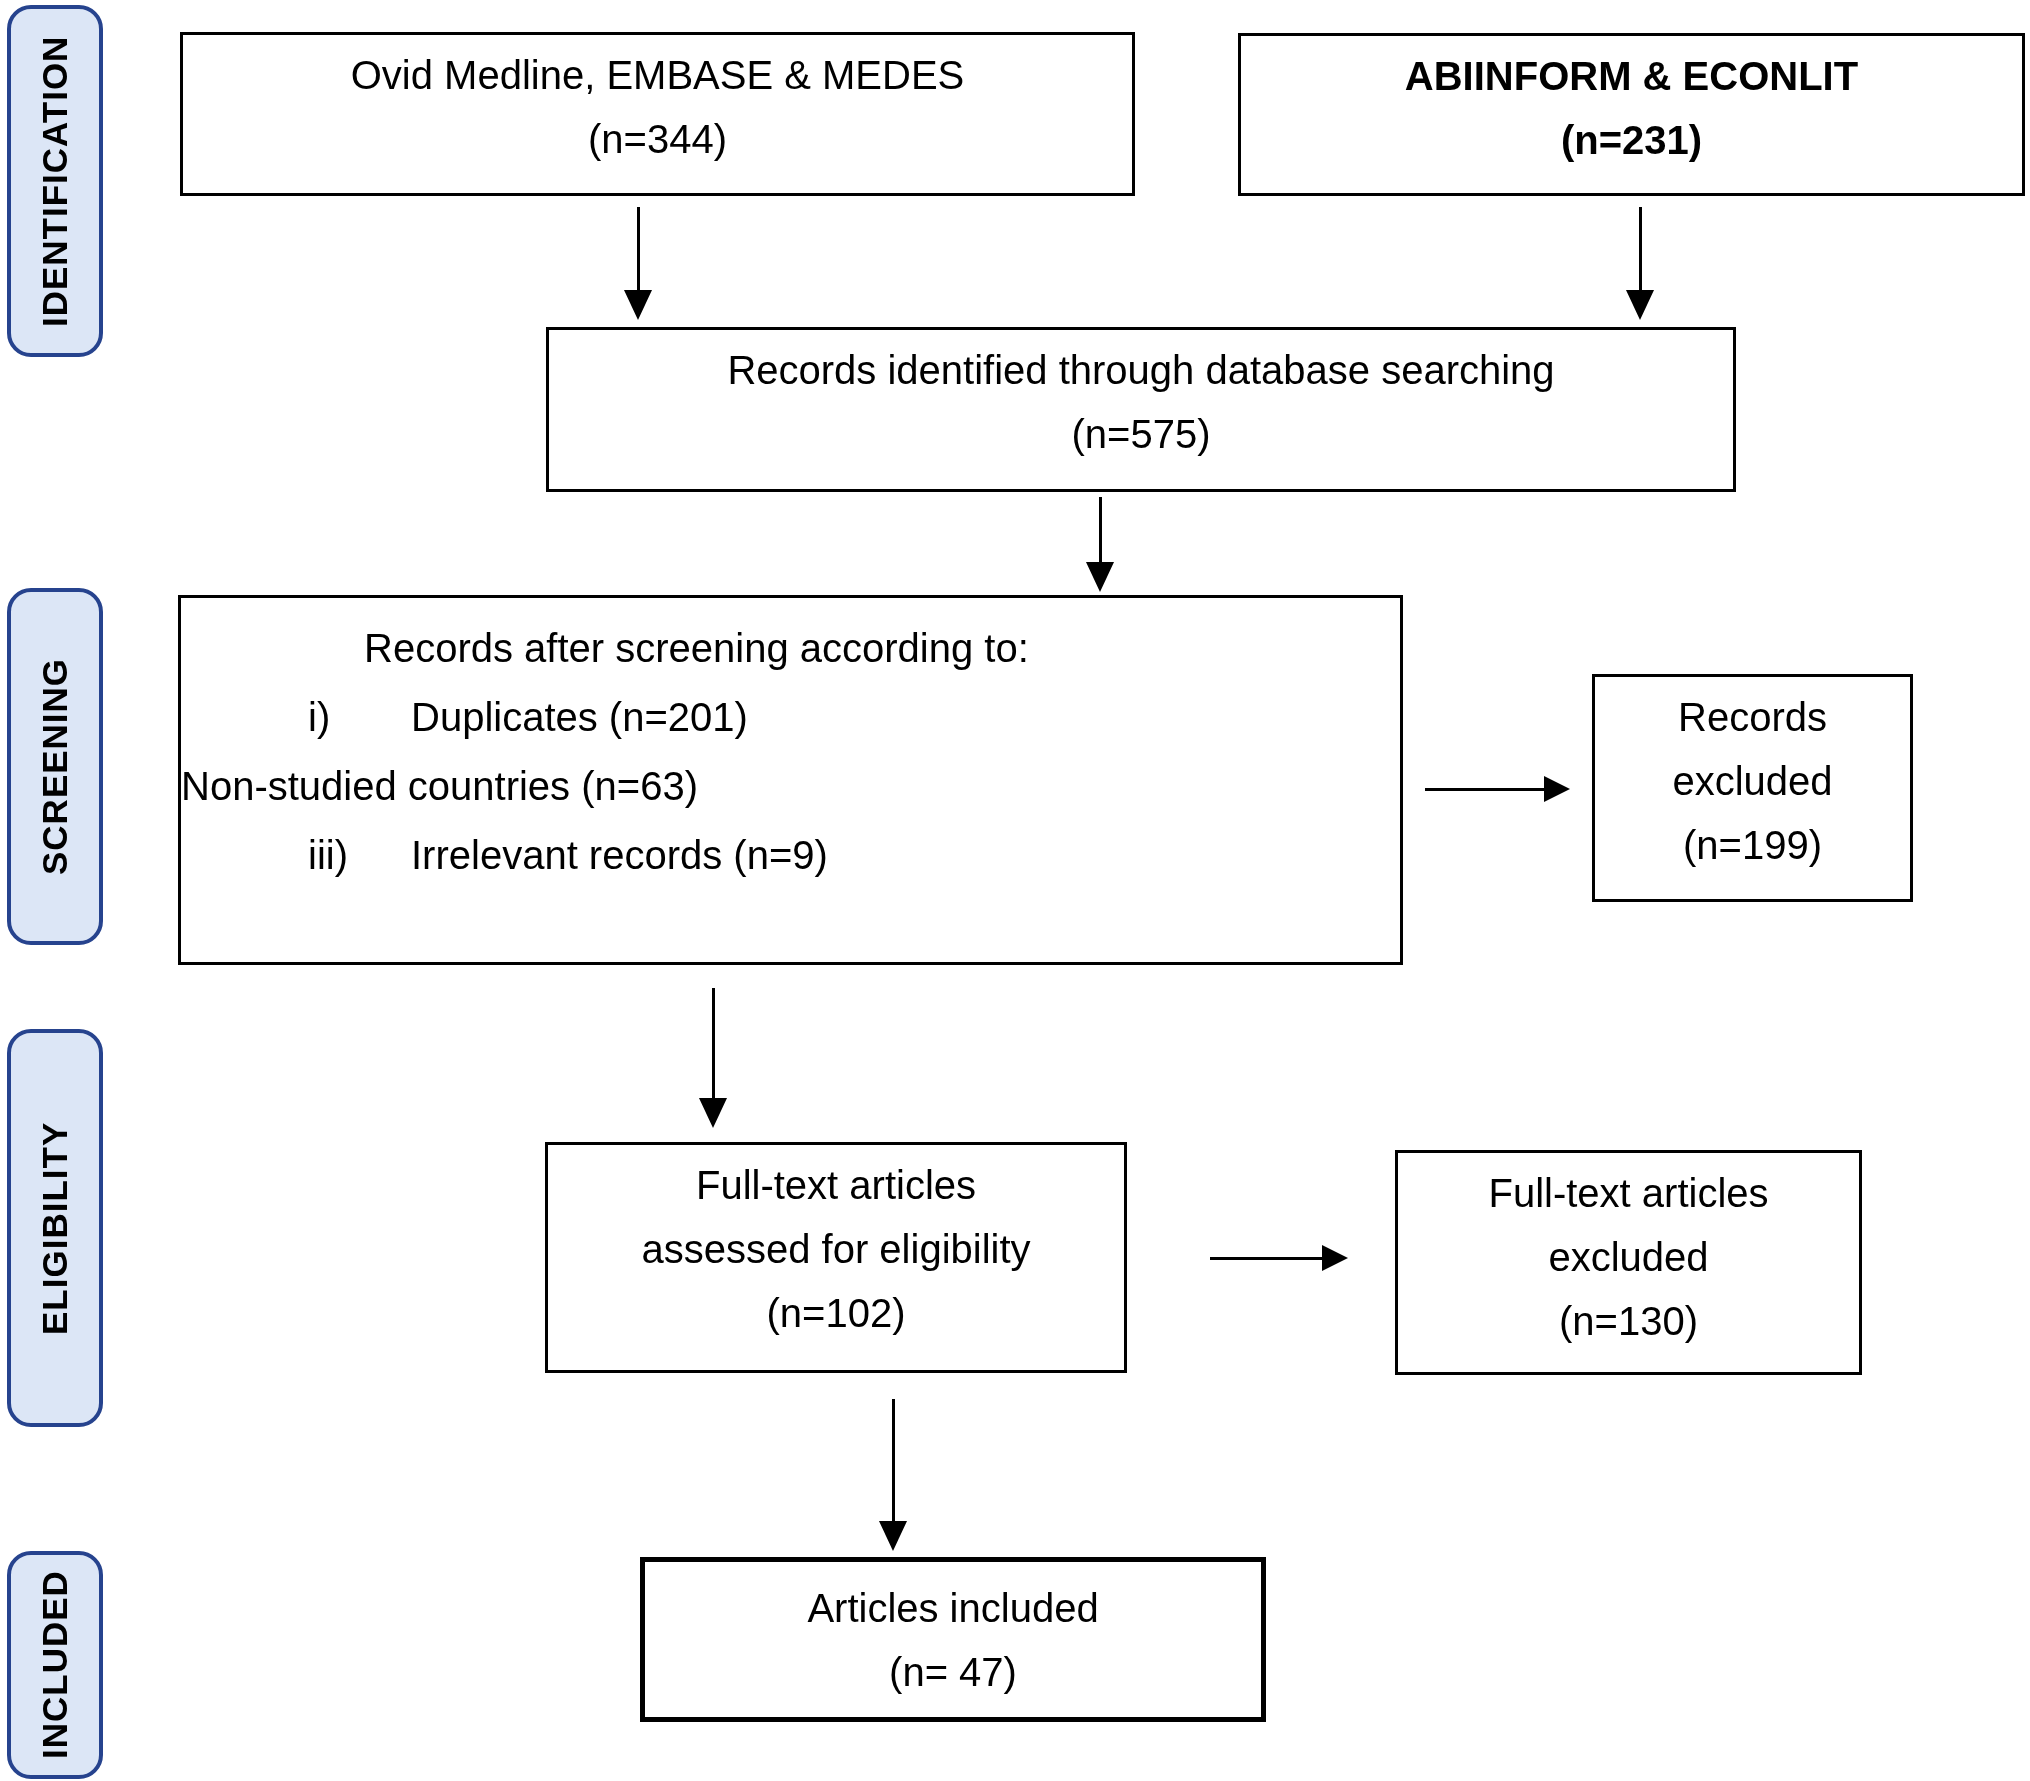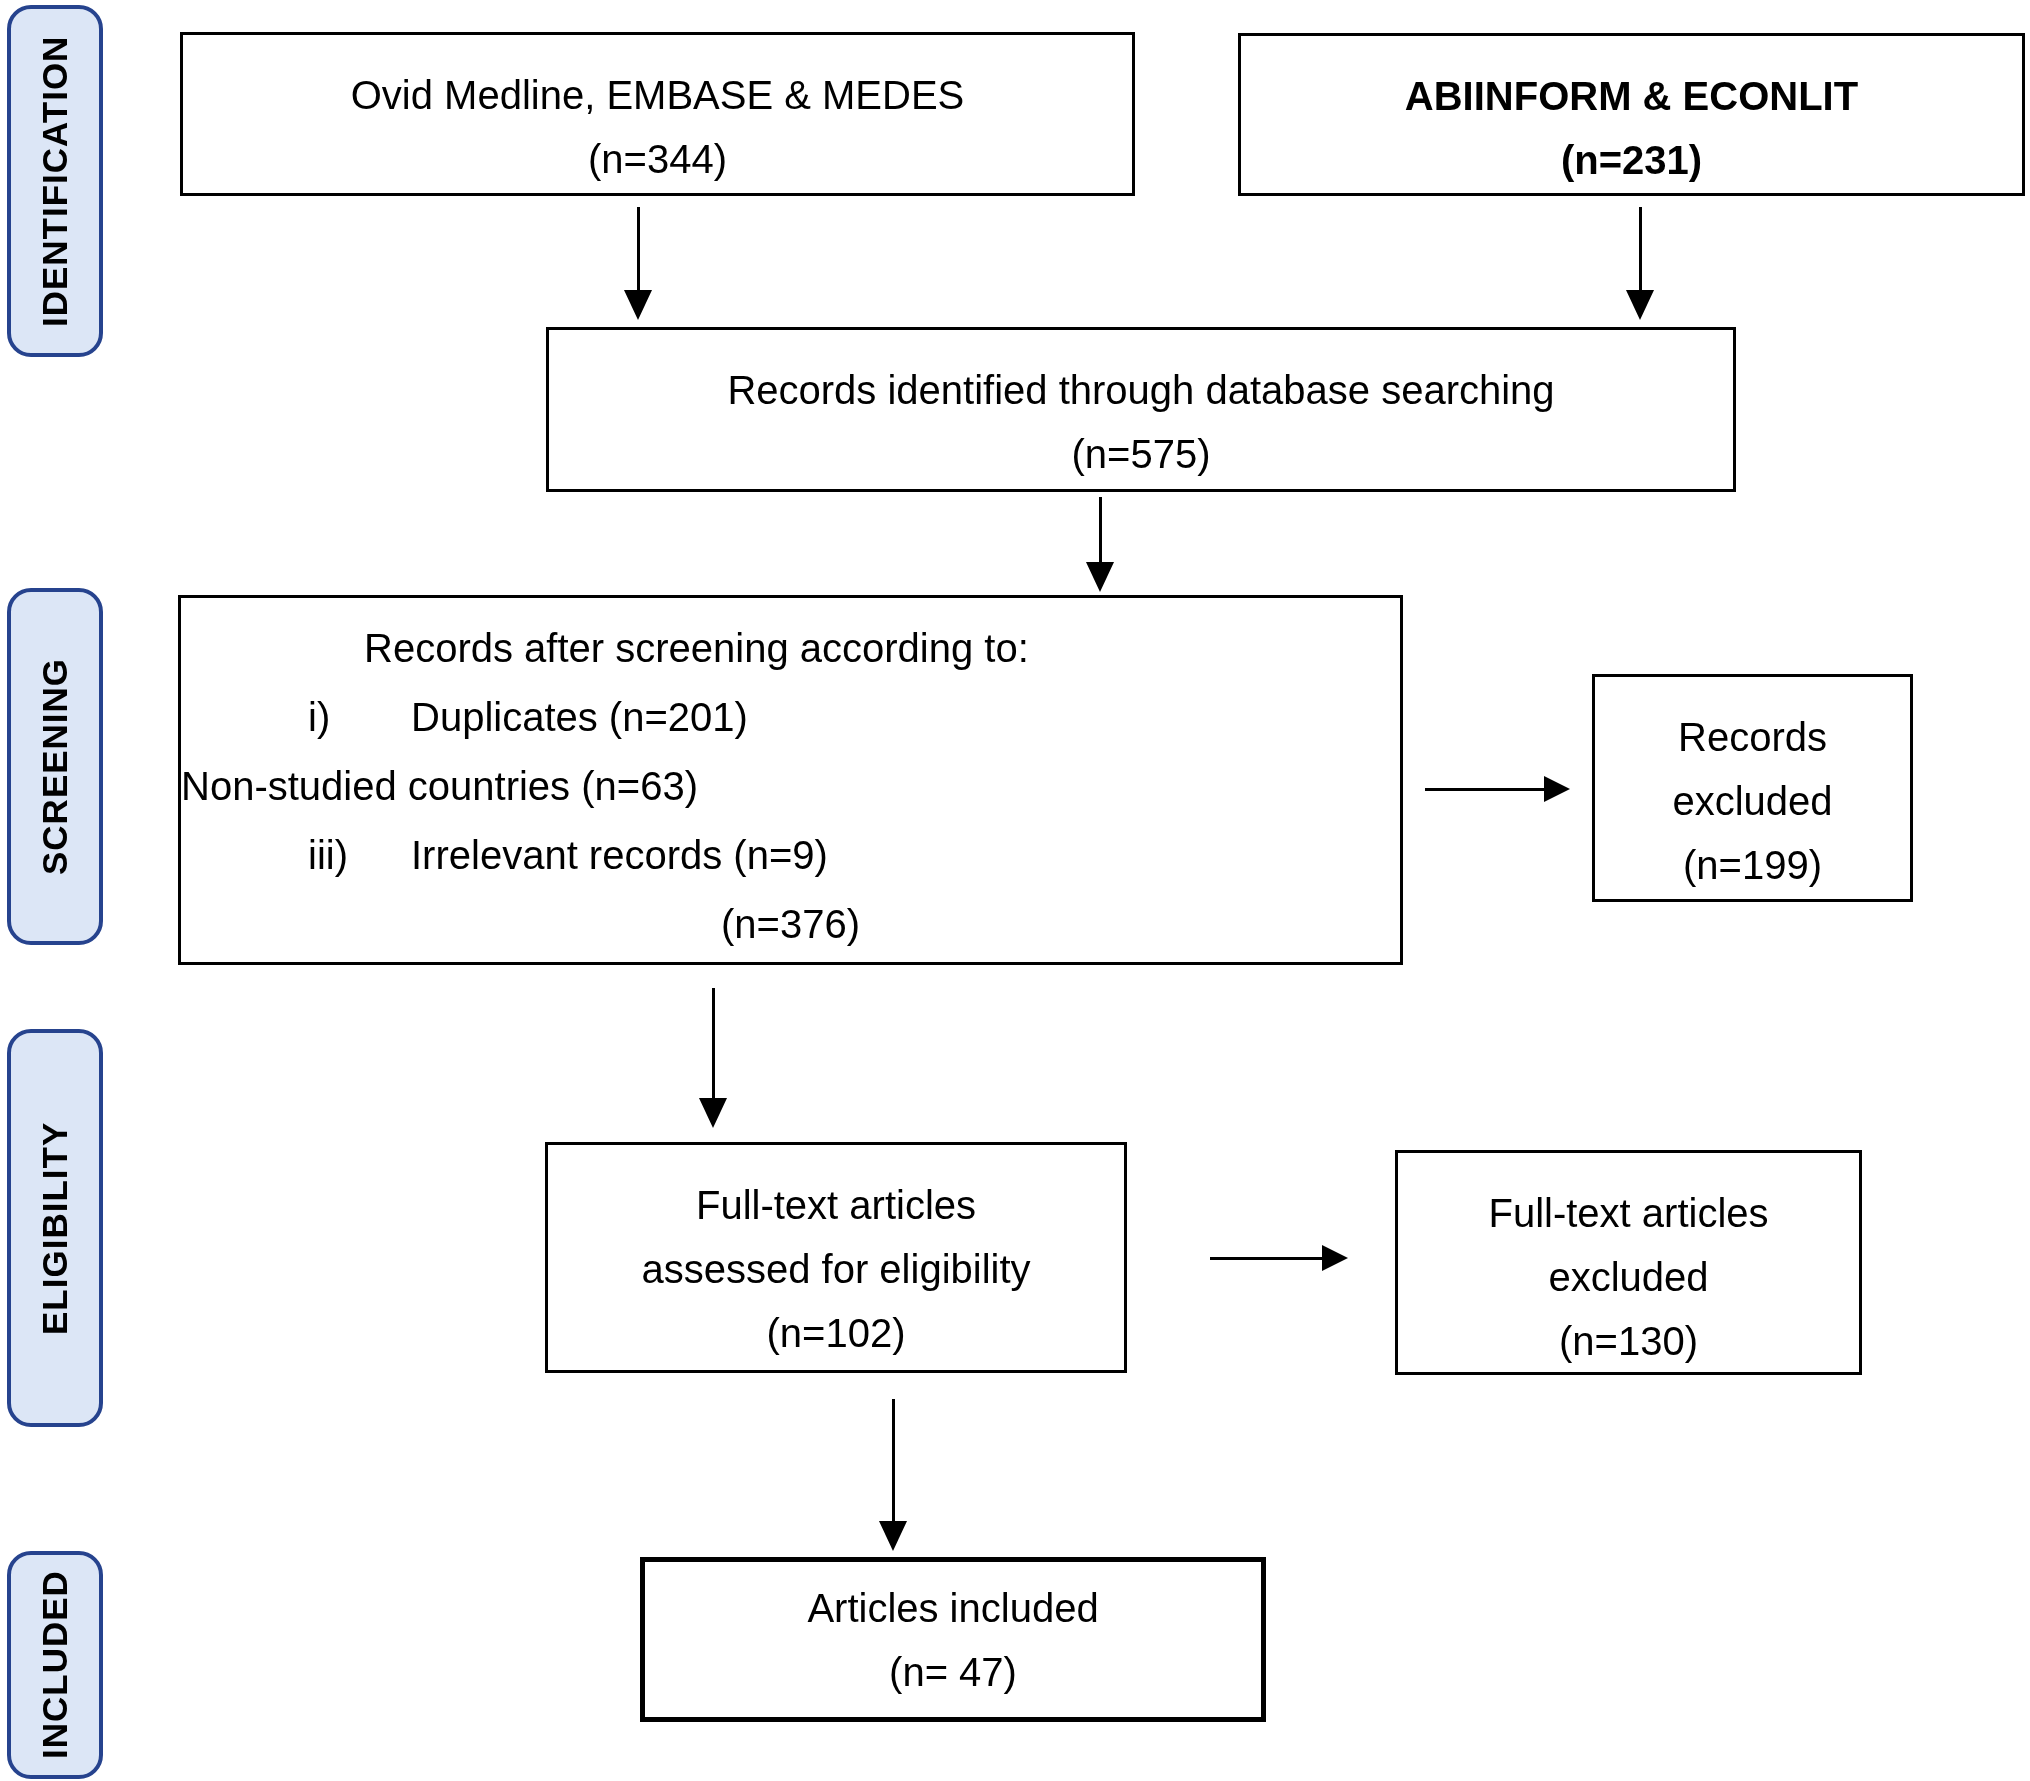--- a/index.html
+++ b/index.html
@@ -22,21 +22,21 @@
     white-space:nowrap;
   }
   
   .fbox {
     position:absolute; box-sizing:border-box;
     border:3px solid var(--box-border,#000);
     background:#fff; text-align:center;
     font-size:40px; line-height:64px;
   }
   .fbox.thick { border-width:5px;text-align:center; }
-  .fbox .pad { padding-top:28px; }
+  .fbox .pad { padding-top:8px; }
   
   .screenbox { text-align:left; font-size:40px; line-height:69px; padding-top:16px; }
   .screenbox .title { padding-left:183px; }
   .screenbox .row { display:flex; }
   .screenbox .marker { width:103px; padding-left:127px; flex:none; }
   .screenbox .total { text-align:center; }
   
   .vline { position:absolute; width:3px; background:#000; }
   .hline { position:absolute; height:3px; background:#000; }
   .head-down { position:absolute; width:0; height:0;
@@ -96,21 +96,20 @@
       <span class="marker">i)</span>
       <span>Duplicates (n=201)</span>
     </div>
     <div class="row">
       <span>Non-studied countries (n=63)</span>
     </div>
     <div class="row">
       <span class="marker">iii)</span>
       <span>Irrelevant records (n=9)</span>
     </div>
-    <div class="total">(n=376)</div>
   </div>
 
   <div>
     <div class="hline" style="left:1425px; top:788px; width:121px;"></div>
     <div class="head-right" style="left:1544px; top:776px;"></div>
   </div>
 
   <div class="fbox" style="left:1592px; top:674px; width:321px; height:228px;">
     <div class="pad">
       <div>Records</div>

